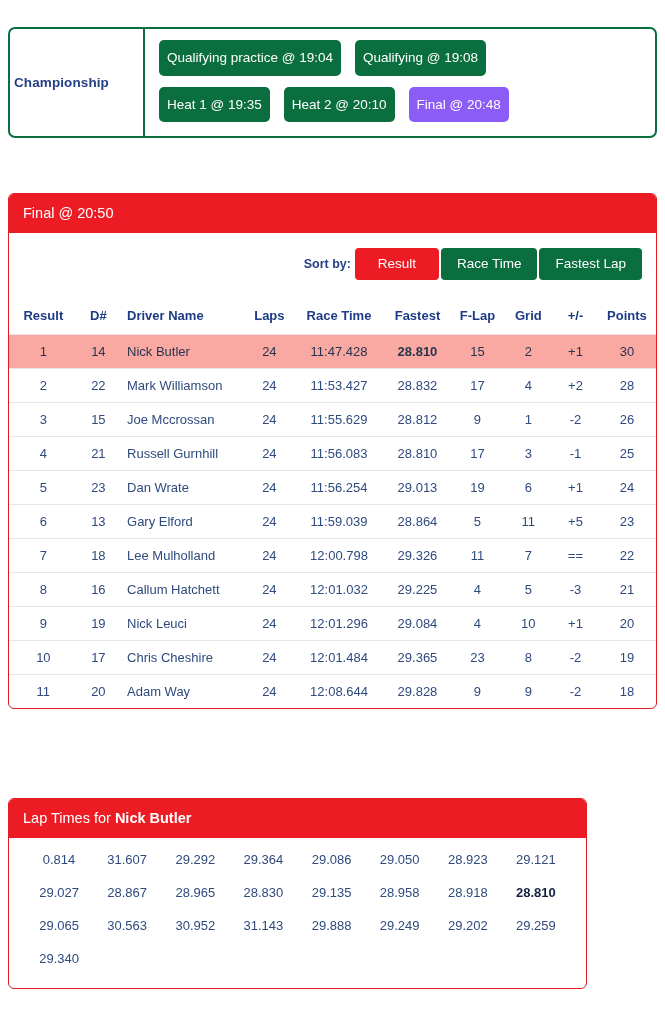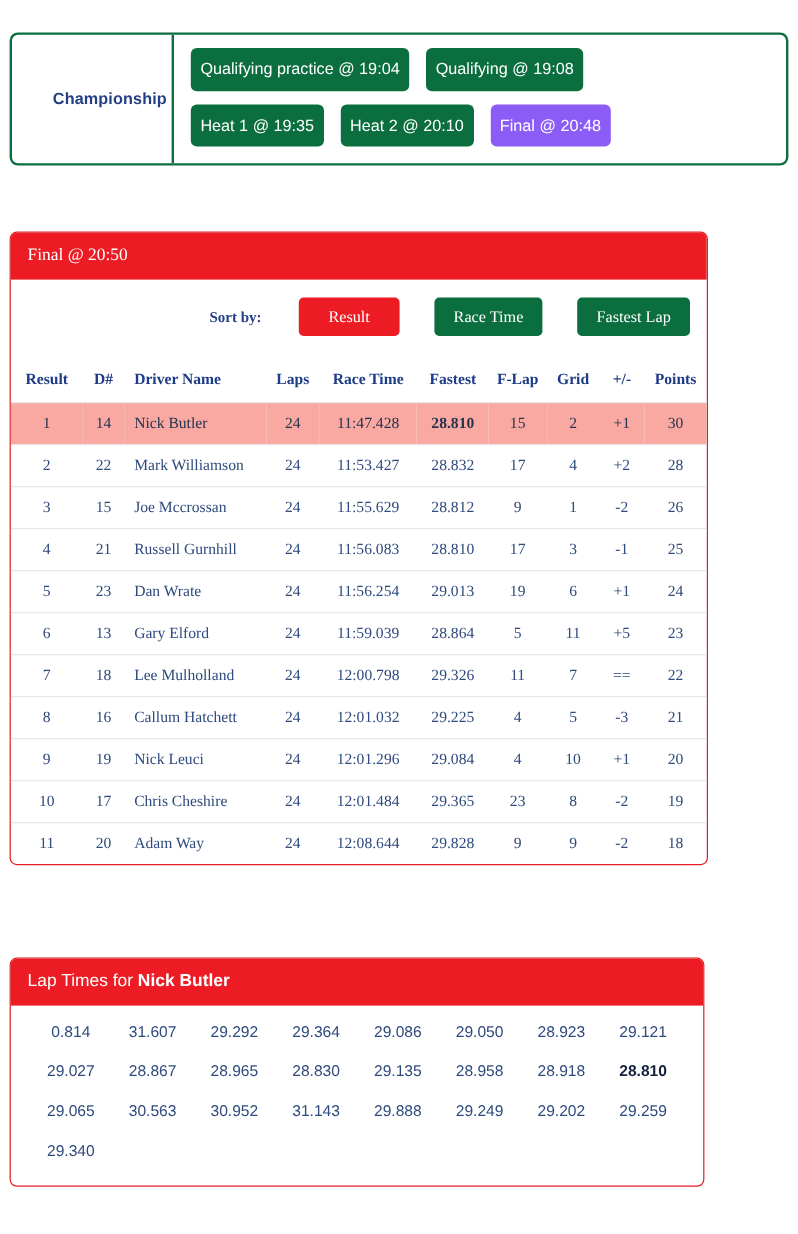--- a/index.html
+++ b/index.html
@@ -34,21 +34,21 @@
     display: flex;
     align-items: stretch;
     overflow: hidden;
   }
   #session-label-cell {
     width: 135px;
     flex: 0 0 135px;
     border-right: 2px solid #0a6e3f;
     display: flex;
     align-items: center;
-    justify-content: flex-end;
+    justify-content: flex-start;
     padding: 6px 4px;
     box-sizing: border-box;
   }
   #session-label-cell .lbl {
     font-weight: bold;
     font-size: 13.5px;
     color: #243f85;
     letter-spacing: .1px;
   }
   #session-buttons {
@@ -78,40 +78,39 @@
   }
   .sess-btn.active {
     background: #8b5cf6;
   }
 
   
   #results-panel {
     position: absolute;
     left: 8px;
     top: 193px;
-    width: 582px;
+    width: 649px;
     border: 1px solid #e11d23;
     border-radius: 6px;
     overflow: hidden;
     box-sizing: border-box;
-    font-family: Liberation Serif, serif;
   }
   .panel-head {
     background: #ed1c24;
     color: #ffffff;
     font-size: 14.5px;
     padding: 11px 14px;
     line-height: 1.2;
   }
   #sort-bar {
     display: flex;
     align-items: center;
     justify-content: flex-end;
     padding: 15px 14px 16px 0;
-    gap: 29px;
+    gap: 2px;
   }
   #sort-label {
     font-weight: bold;
     font-size: 12.5px;
     color: #243f85;
     margin-right: 2px;
   }
   .sort-btn {
     display: inline-flex;
     align-items: center;

